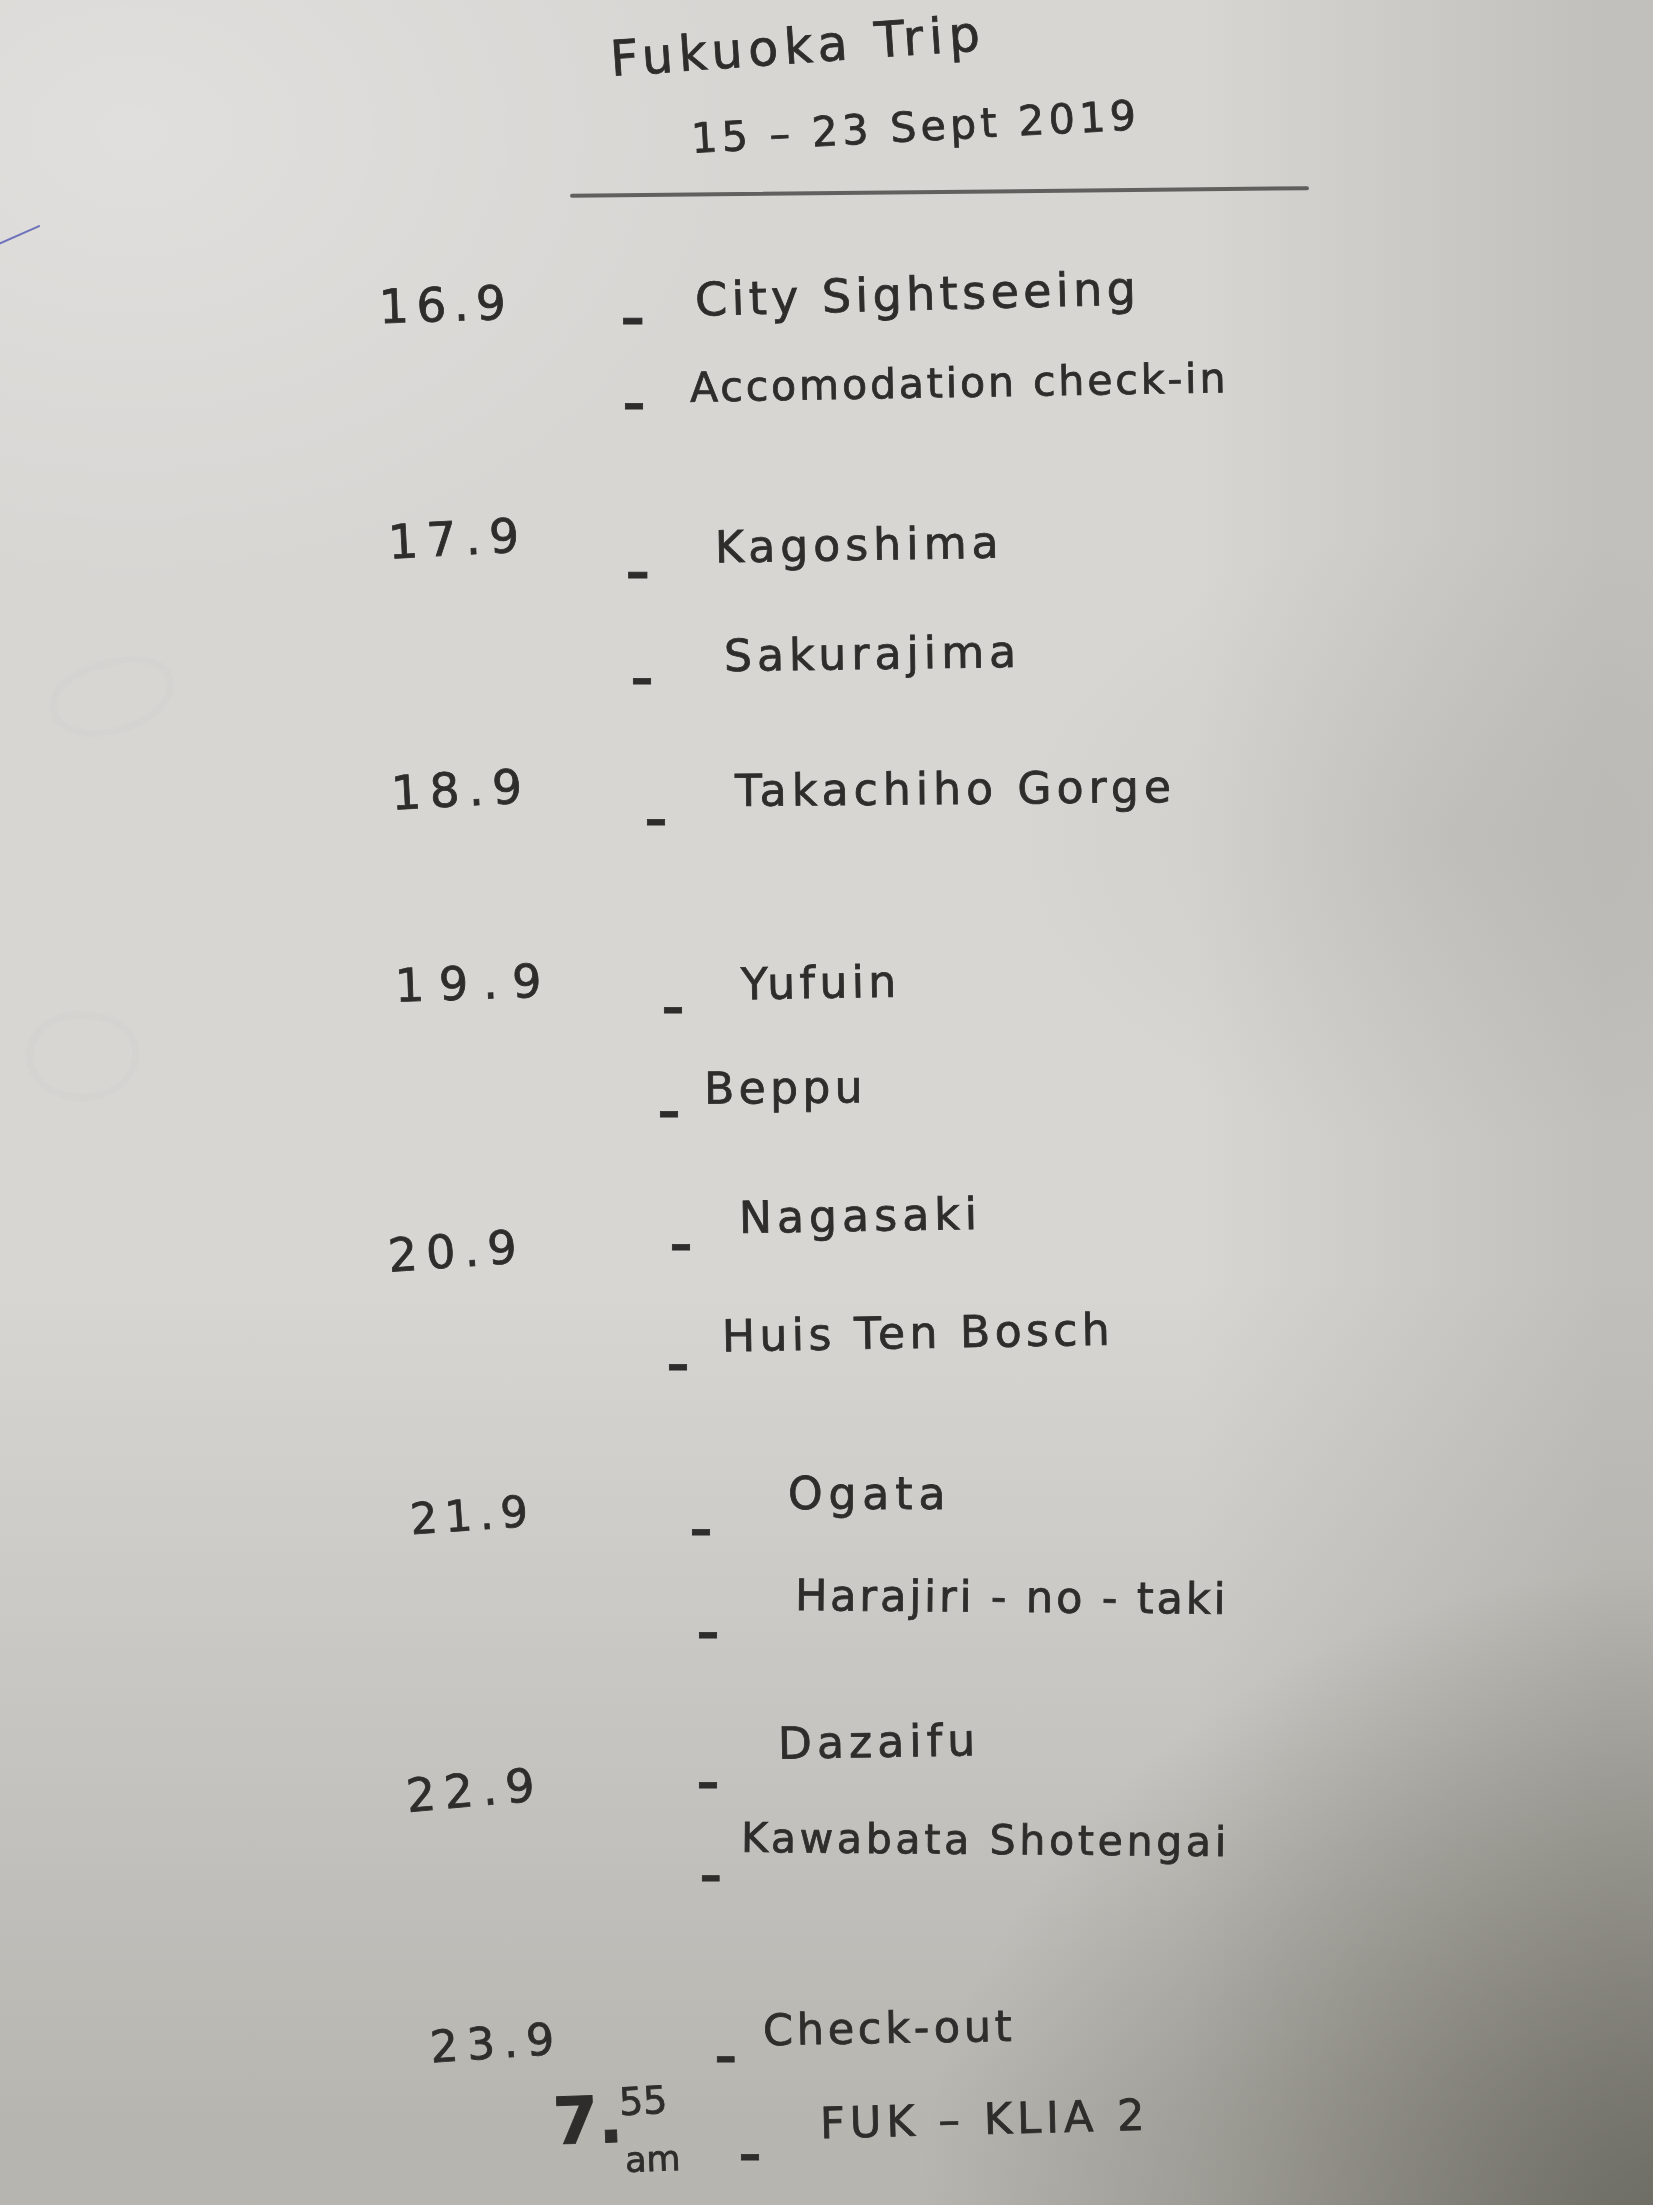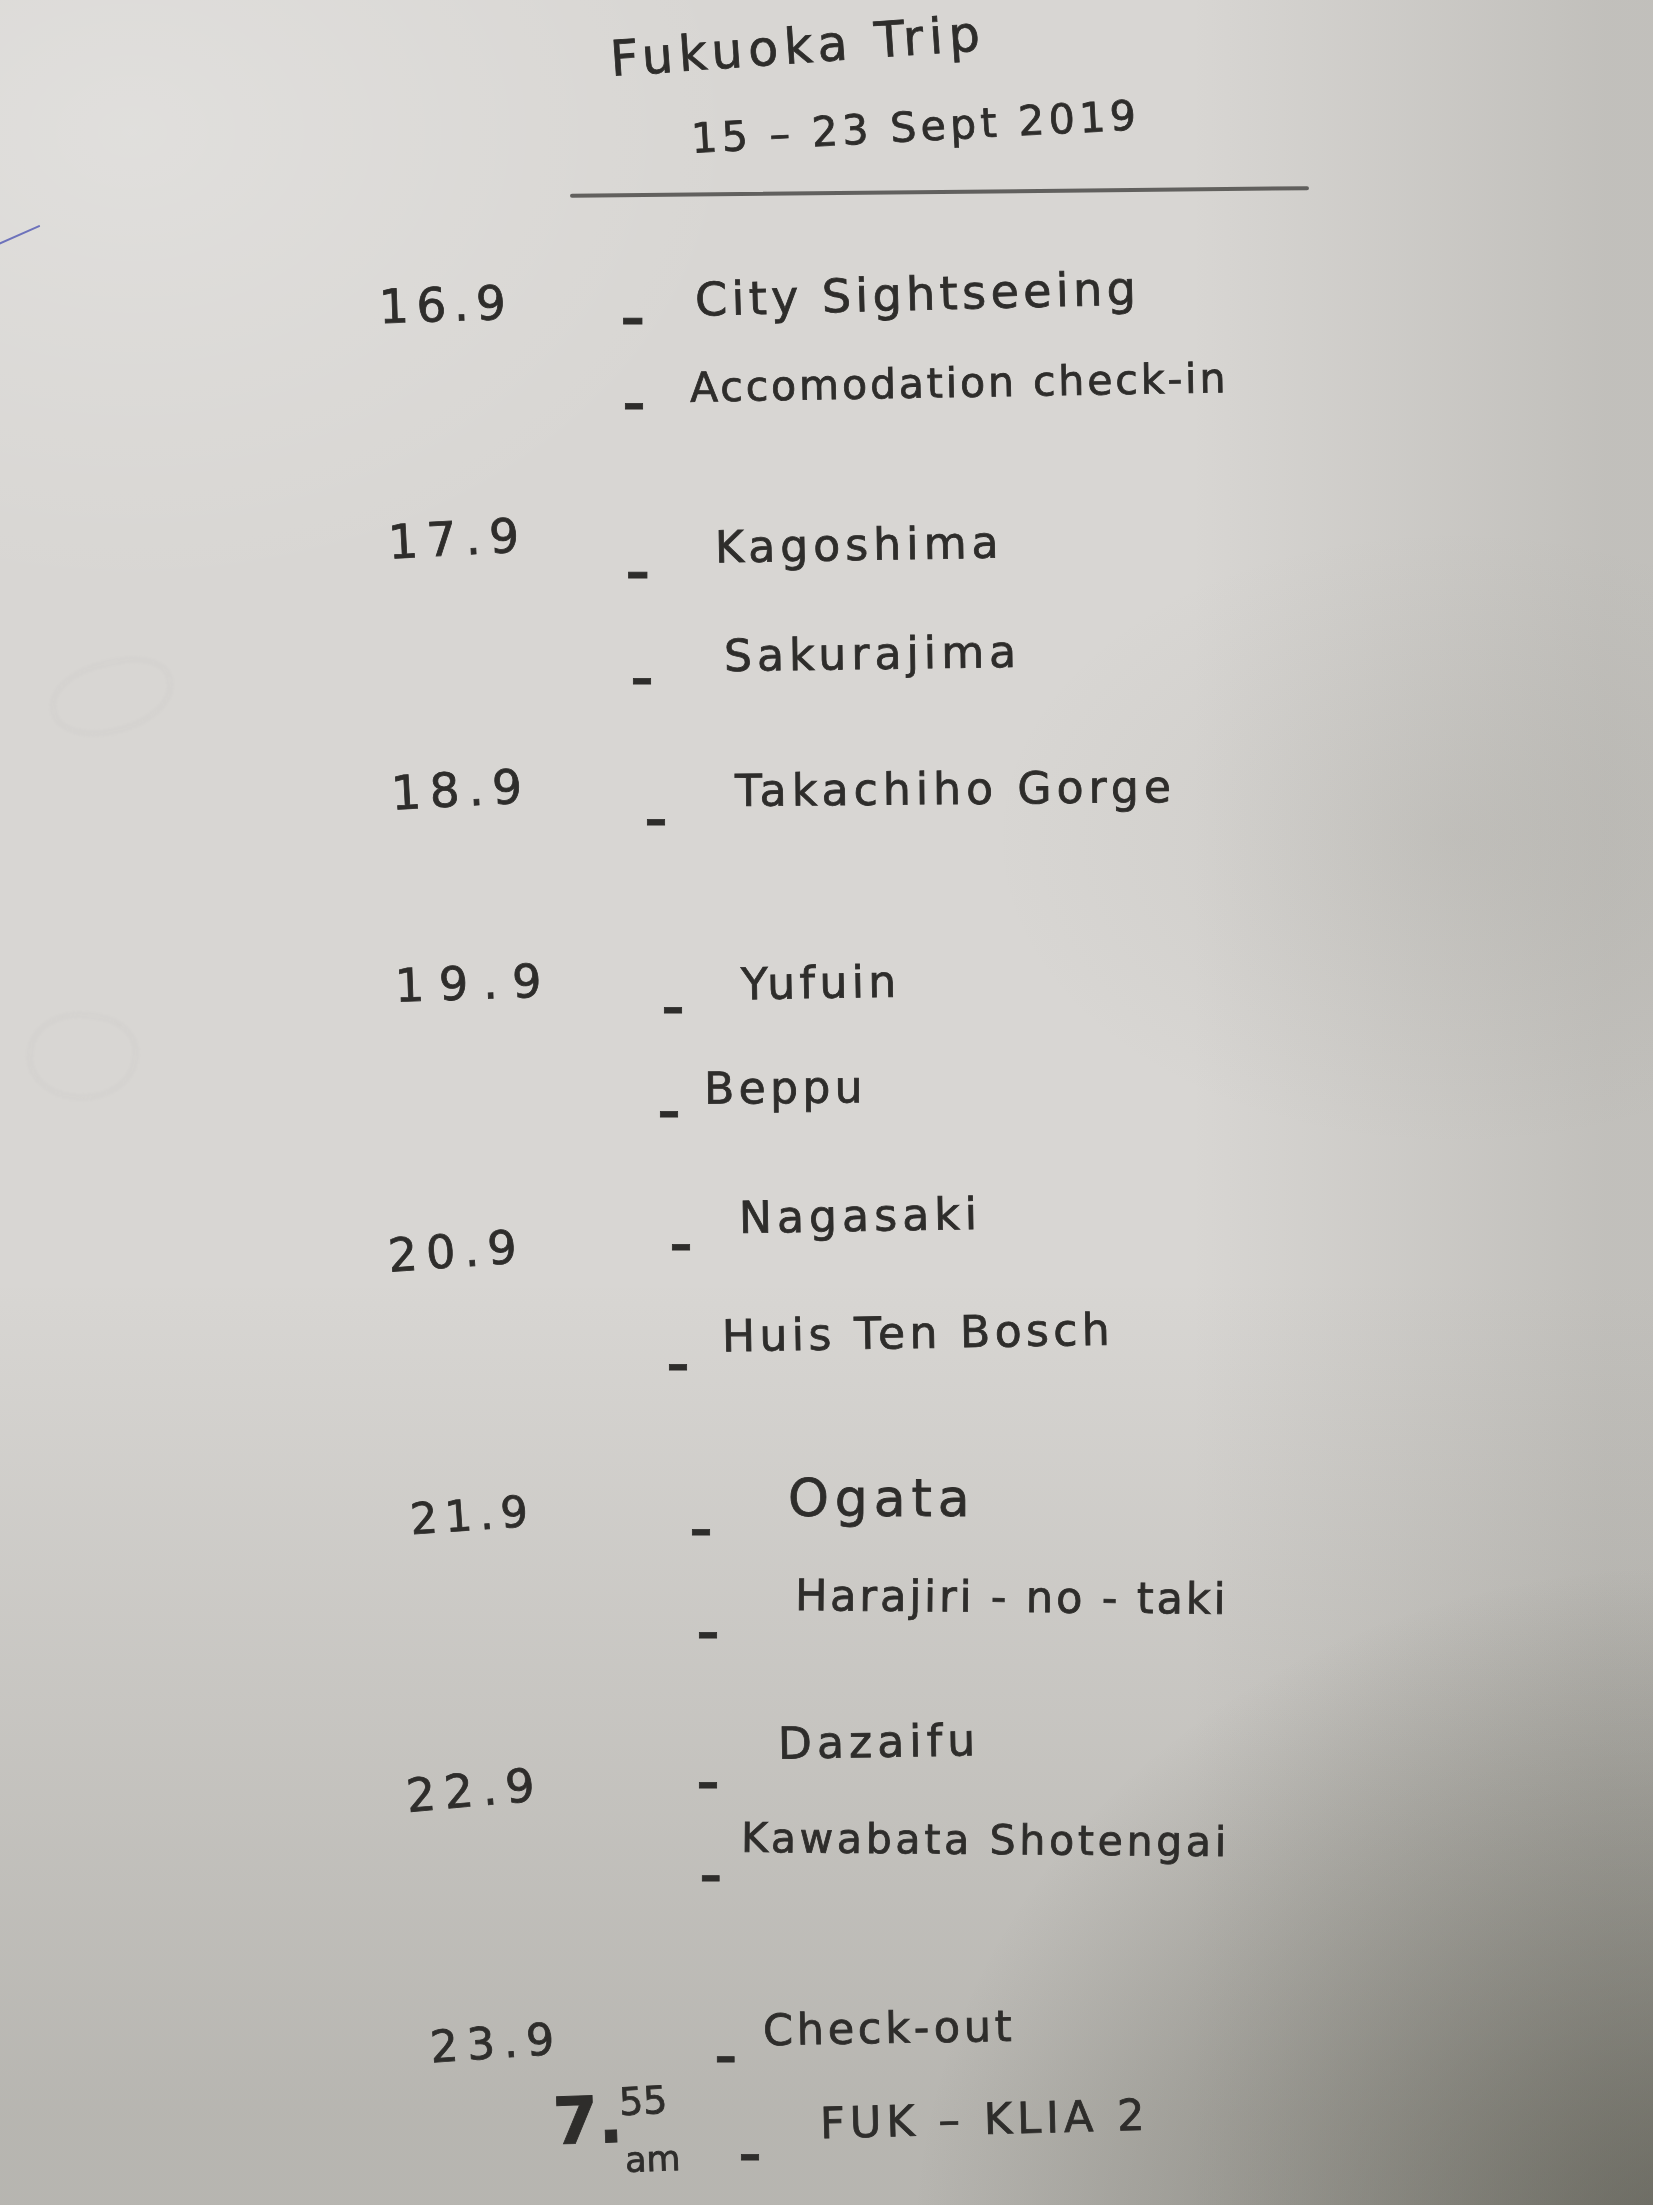--- a/index.html
+++ b/index.html
@@ -89,21 +89,21 @@
   <div class="hw" style="left:704px; top:1066px; font-size:44px; letter-spacing:4.4px; transform:rotate(-0.5deg);">Beppu</div>
 
   <div class="hw" style="left:388px; top:1228px; font-size:46px; letter-spacing:8.8px; transform:rotate(-4deg);">20.9</div>
   <div class="hw" style="left:670px; top:1222px; font-size:44px; font-weight:bold;">–</div>
   <div class="hw" style="left:739px; top:1194px; font-size:44px; letter-spacing:5.1px; transform:rotate(-1deg);">Nagasaki</div>
   <div class="hw" style="left:667px; top:1342px; font-size:44px; font-weight:bold;">–</div>
   <div class="hw" style="left:722px; top:1311px; font-size:44px; letter-spacing:4.4px; transform:rotate(-1deg);">Huis Ten Bosch</div>
 
   <div class="hw" style="left:410px; top:1494px; font-size:43px; letter-spacing:7.4px; transform:rotate(-4deg);">21.9</div>
   <div class="hw" style="left:690px; top:1507px; font-size:44px; font-weight:bold;">–</div>
-  <div class="hw" style="left:788px; top:1472px; font-size:52px; letter-spacing:5.9px; transform:rotate(0deg);">Ogata</div>
+  <div class="hw" style="left:788px; top:1472px; font-size:44px; letter-spacing:5.9px; transform:rotate(0deg);">Ogata</div>
   <div class="hw" style="left:697px; top:1610px; font-size:44px; font-weight:bold;">–</div>
   <div class="hw" style="left:795px; top:1576px; font-size:43px; letter-spacing:2.9px; transform:rotate(0.5deg);">Harajiri - no - taki</div>
 
   <div class="hw" style="left:406px; top:1767px; font-size:46px; letter-spacing:8.8px; transform:rotate(-5deg);">22.9</div>
   <div class="hw" style="left:697px; top:1760px; font-size:44px; font-weight:bold;">–</div>
   <div class="hw" style="left:778px; top:1720px; font-size:44px; letter-spacing:5.1px; transform:rotate(-1deg);">Dazaifu</div>
   <div class="hw" style="left:700px; top:1854px; font-size:43px; font-weight:bold;">–</div>
   <div class="hw" style="left:741px; top:1820px; font-size:41px; letter-spacing:3.7px; transform:rotate(0.5deg);">Kawabata Shotengai</div>
 
   <div class="hw" style="left:430px; top:2021px; font-size:44px; letter-spacing:8.8px; transform:rotate(-4deg);">23.9</div>

